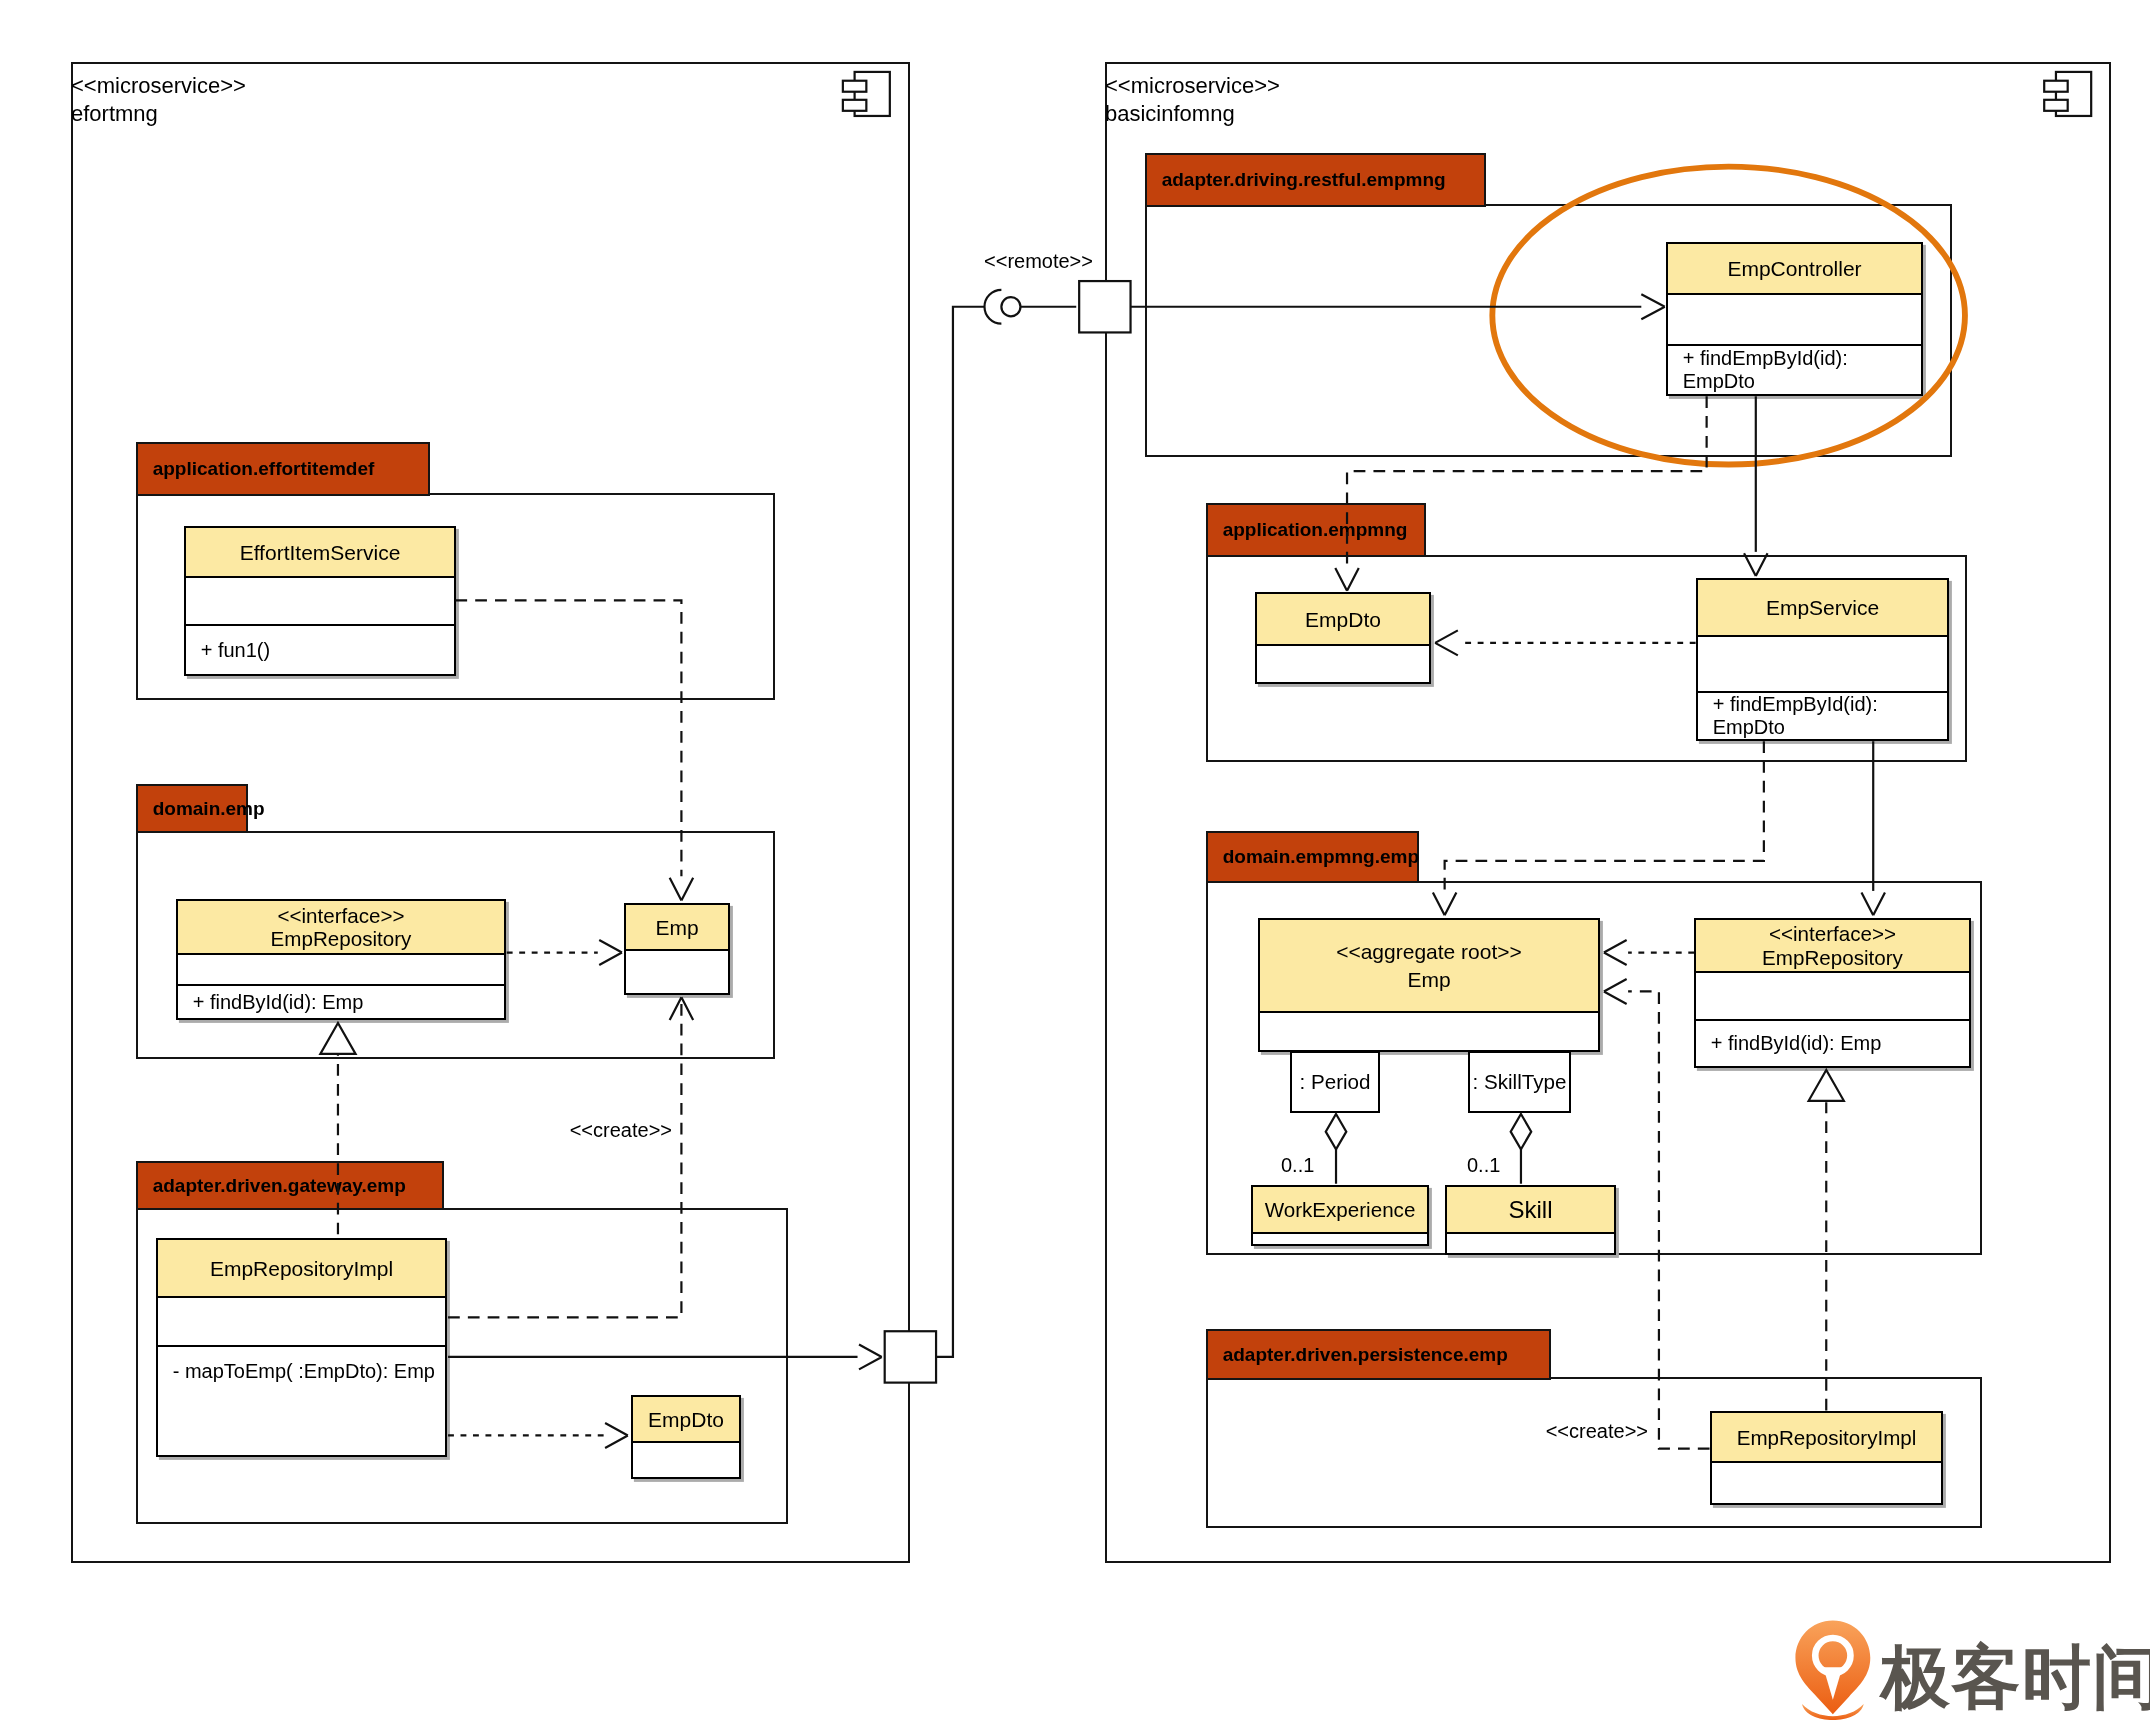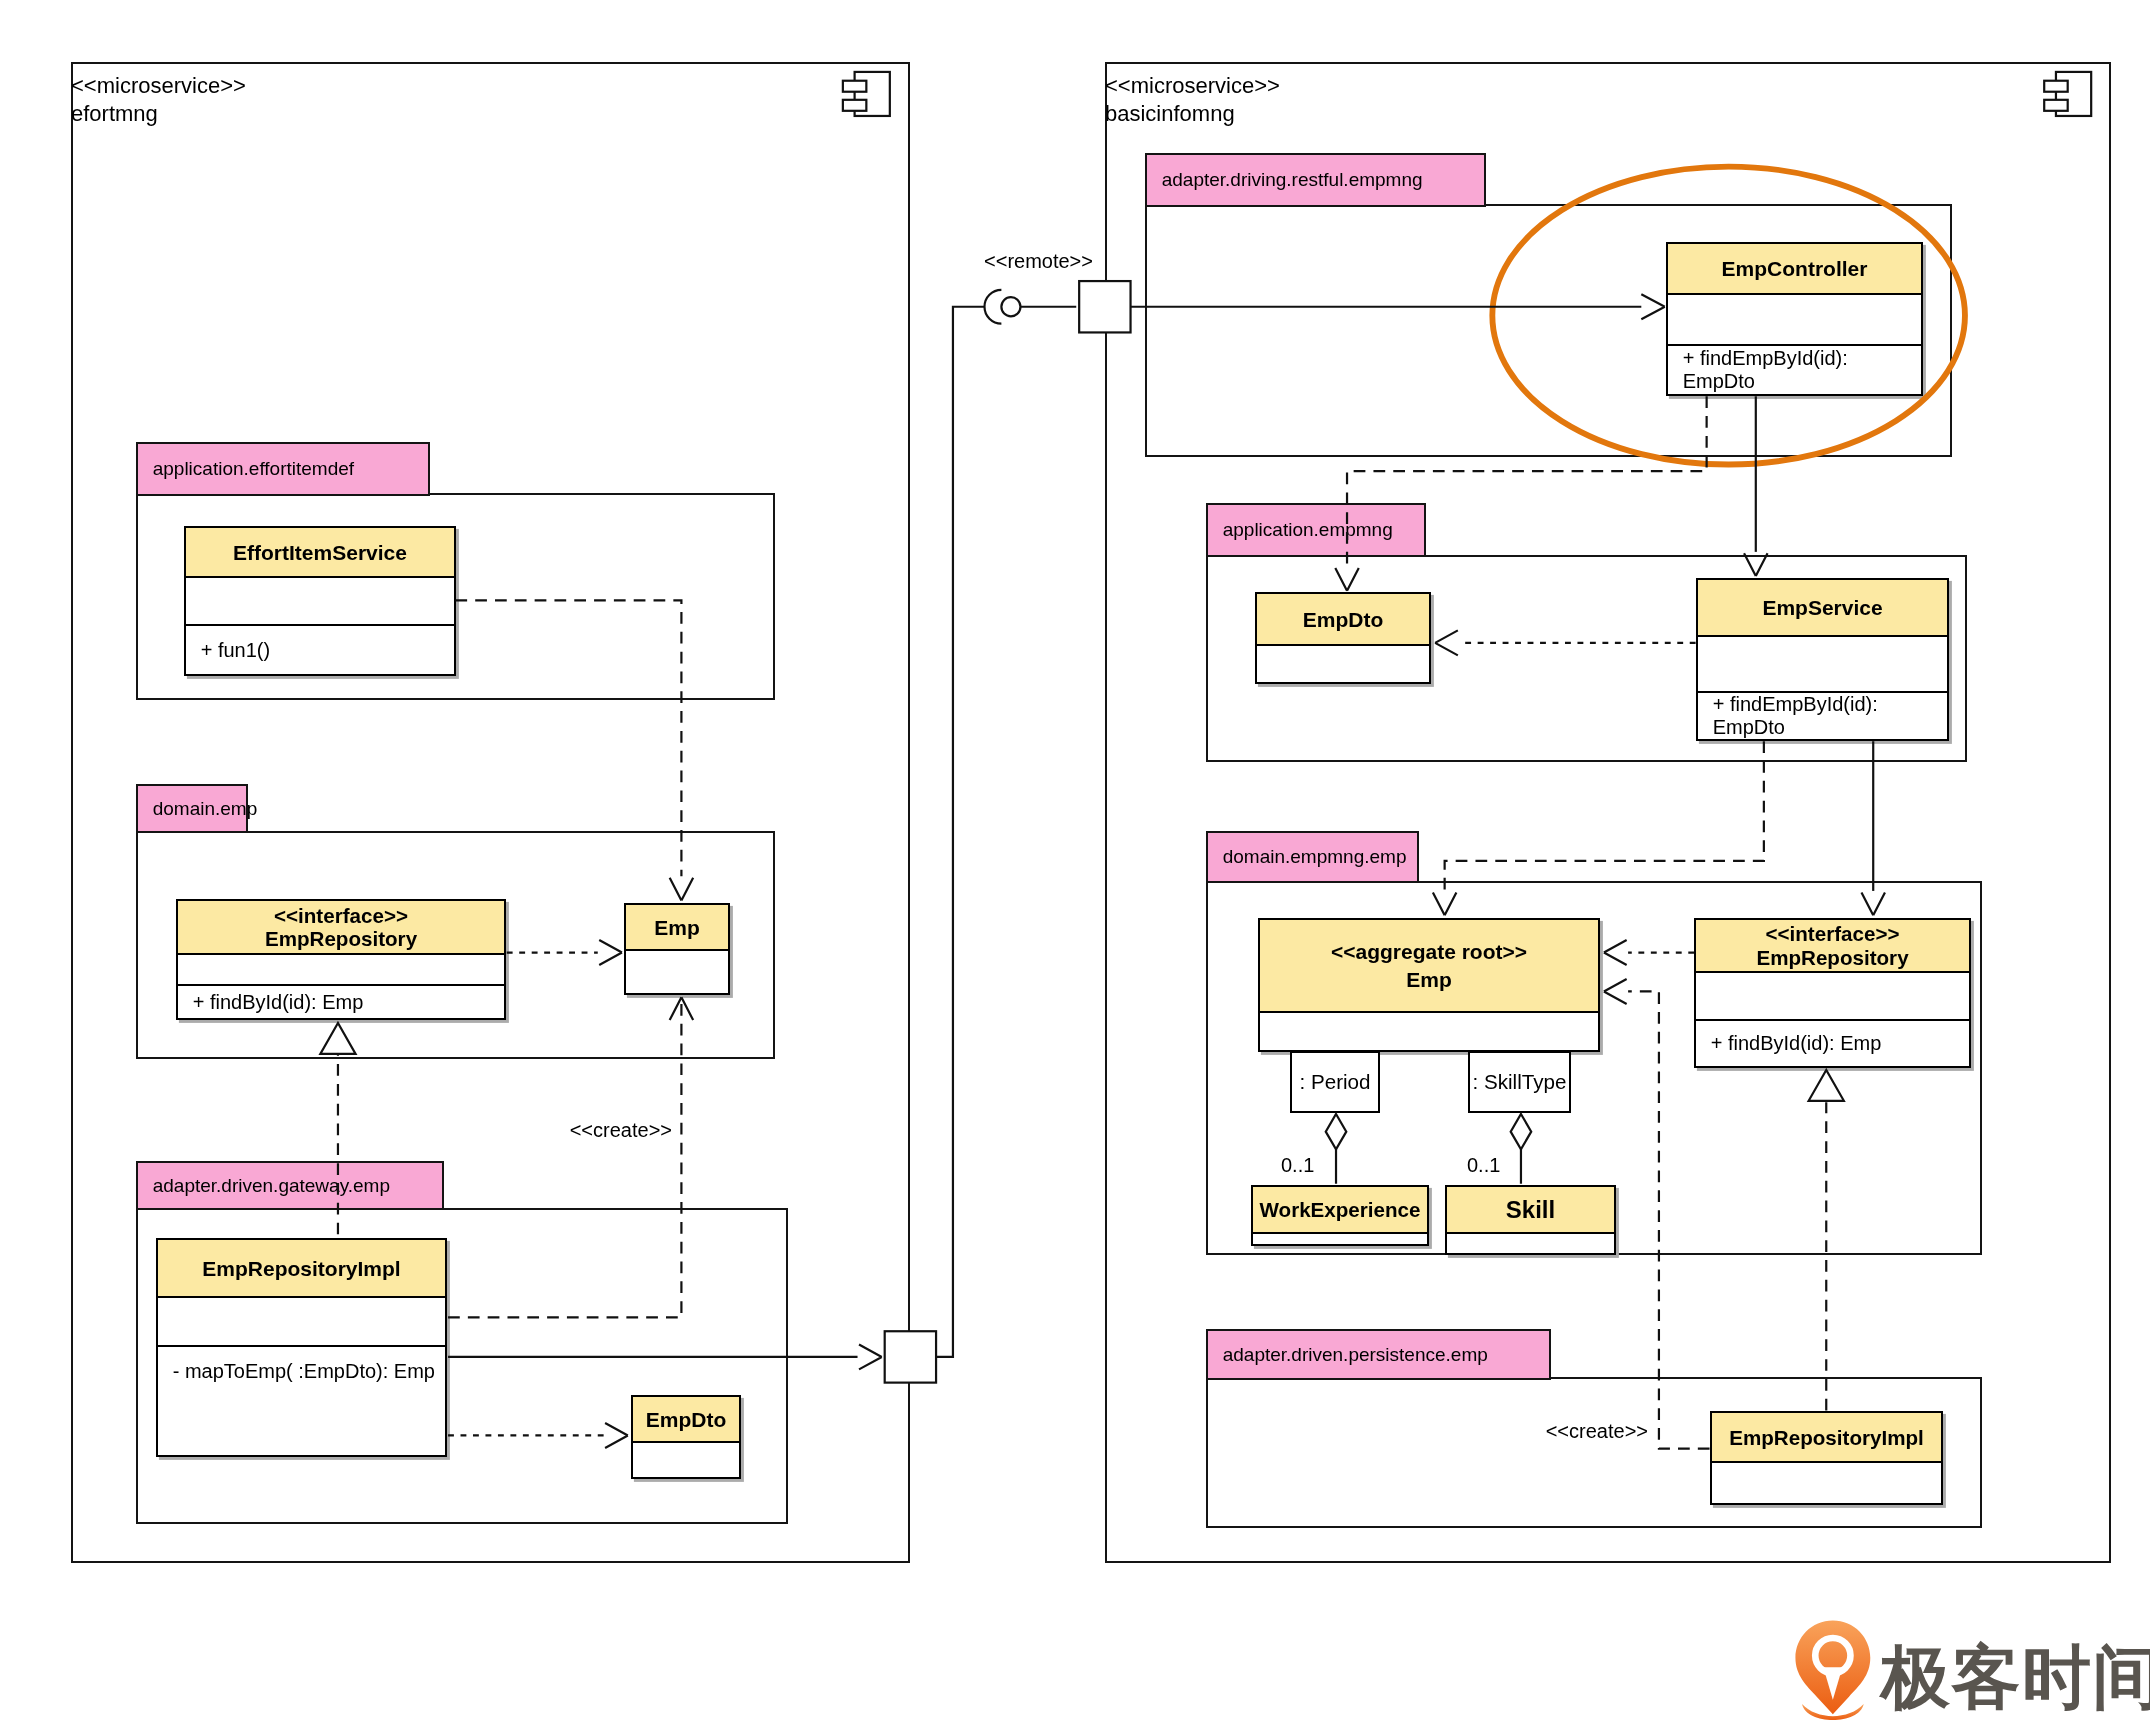--- a/index.html
+++ b/index.html
@@ -1,23 +1,23 @@
 <!DOCTYPE html>
 <html style="--yellow: #FCE9A3; --logotext: #59554F;font-size:11.7px"><head>
 <meta charset="utf-8">
 <style>
   html,body{margin:0;padding:0;background:#fff}
   body{font-family:"Liberation Sans","DejaVu Sans",sans-serif;color:#000}
   .canvas{position:relative;width:2151px;height:1729px;background:#fff;overflow:hidden}
   .ms{position:absolute;border:2.2px solid #141414;background:#fff;box-sizing:border-box;z-index:0}
   .mstitle{position:absolute;text-align:left;font-weight:normal;font-size:22px;line-height:28px;z-index:2}
   .pkgbody{position:absolute;background:#fff;border:2.2px solid #141414;box-sizing:border-box;z-index:1}
-  .pkgtab{position:absolute;background:#f9a8d4;border:2.2px solid #141414;box-sizing:border-box;display:flex;align-items:center;padding-left:14.7px;font-weight:normal;font-size:19px;z-index:2}
+  .pkgtab{position:absolute;background:#c2410c;border:2.2px solid #141414;box-sizing:border-box;display:flex;align-items:center;padding-left:14.7px;font-weight:bold;font-size:19px;z-index:2}
   .cls{position:absolute;background:#fff;border:2.2px solid #000;box-shadow:2.9px 2.9px 0 #ababab;display:flex;flex-direction:column;box-sizing:border-box;z-index:3}
-  .ch{background:var(--yellow,#FCE9A3);border-bottom:2.2px solid #000;display:flex;flex-direction:column;align-items:center;justify-content:center;font-weight:bold;font-size:21px;line-height:25px;box-sizing:border-box;text-align:left}
+  .ch{background:var(--yellow,#FCE9A3);border-bottom:2.2px solid #000;display:flex;flex-direction:column;align-items:center;justify-content:center;font-weight:normal;font-size:21px;line-height:25px;box-sizing:border-box;text-align:left}
   .cm{border-bottom:2.2px solid #000;box-sizing:border-box}
   .cm.last{border-bottom:none;flex:1}
   .cf{flex:1;display:flex;align-items:center;padding-left:14.7px;font-size:20px;box-sizing:border-box}
   .cf.top{align-items:flex-start;padding-top:13.2px}
   .part{position:absolute;background:#fff;border:2.2px solid #000;display:flex;align-items:center;justify-content:center;font-size:20.6px;z-index:3;box-sizing:border-box}
   .lbl{position:absolute;font-size:20px;z-index:4;white-space:nowrap}
   .lbl.center{text-align:center}
   .lbl.right{text-align:right}
   svg.wires{position:absolute;left:0;top:0;z-index:6;pointer-events:none}
   svg.wires .ln{stroke:#111;stroke-width:3;fill:none}

